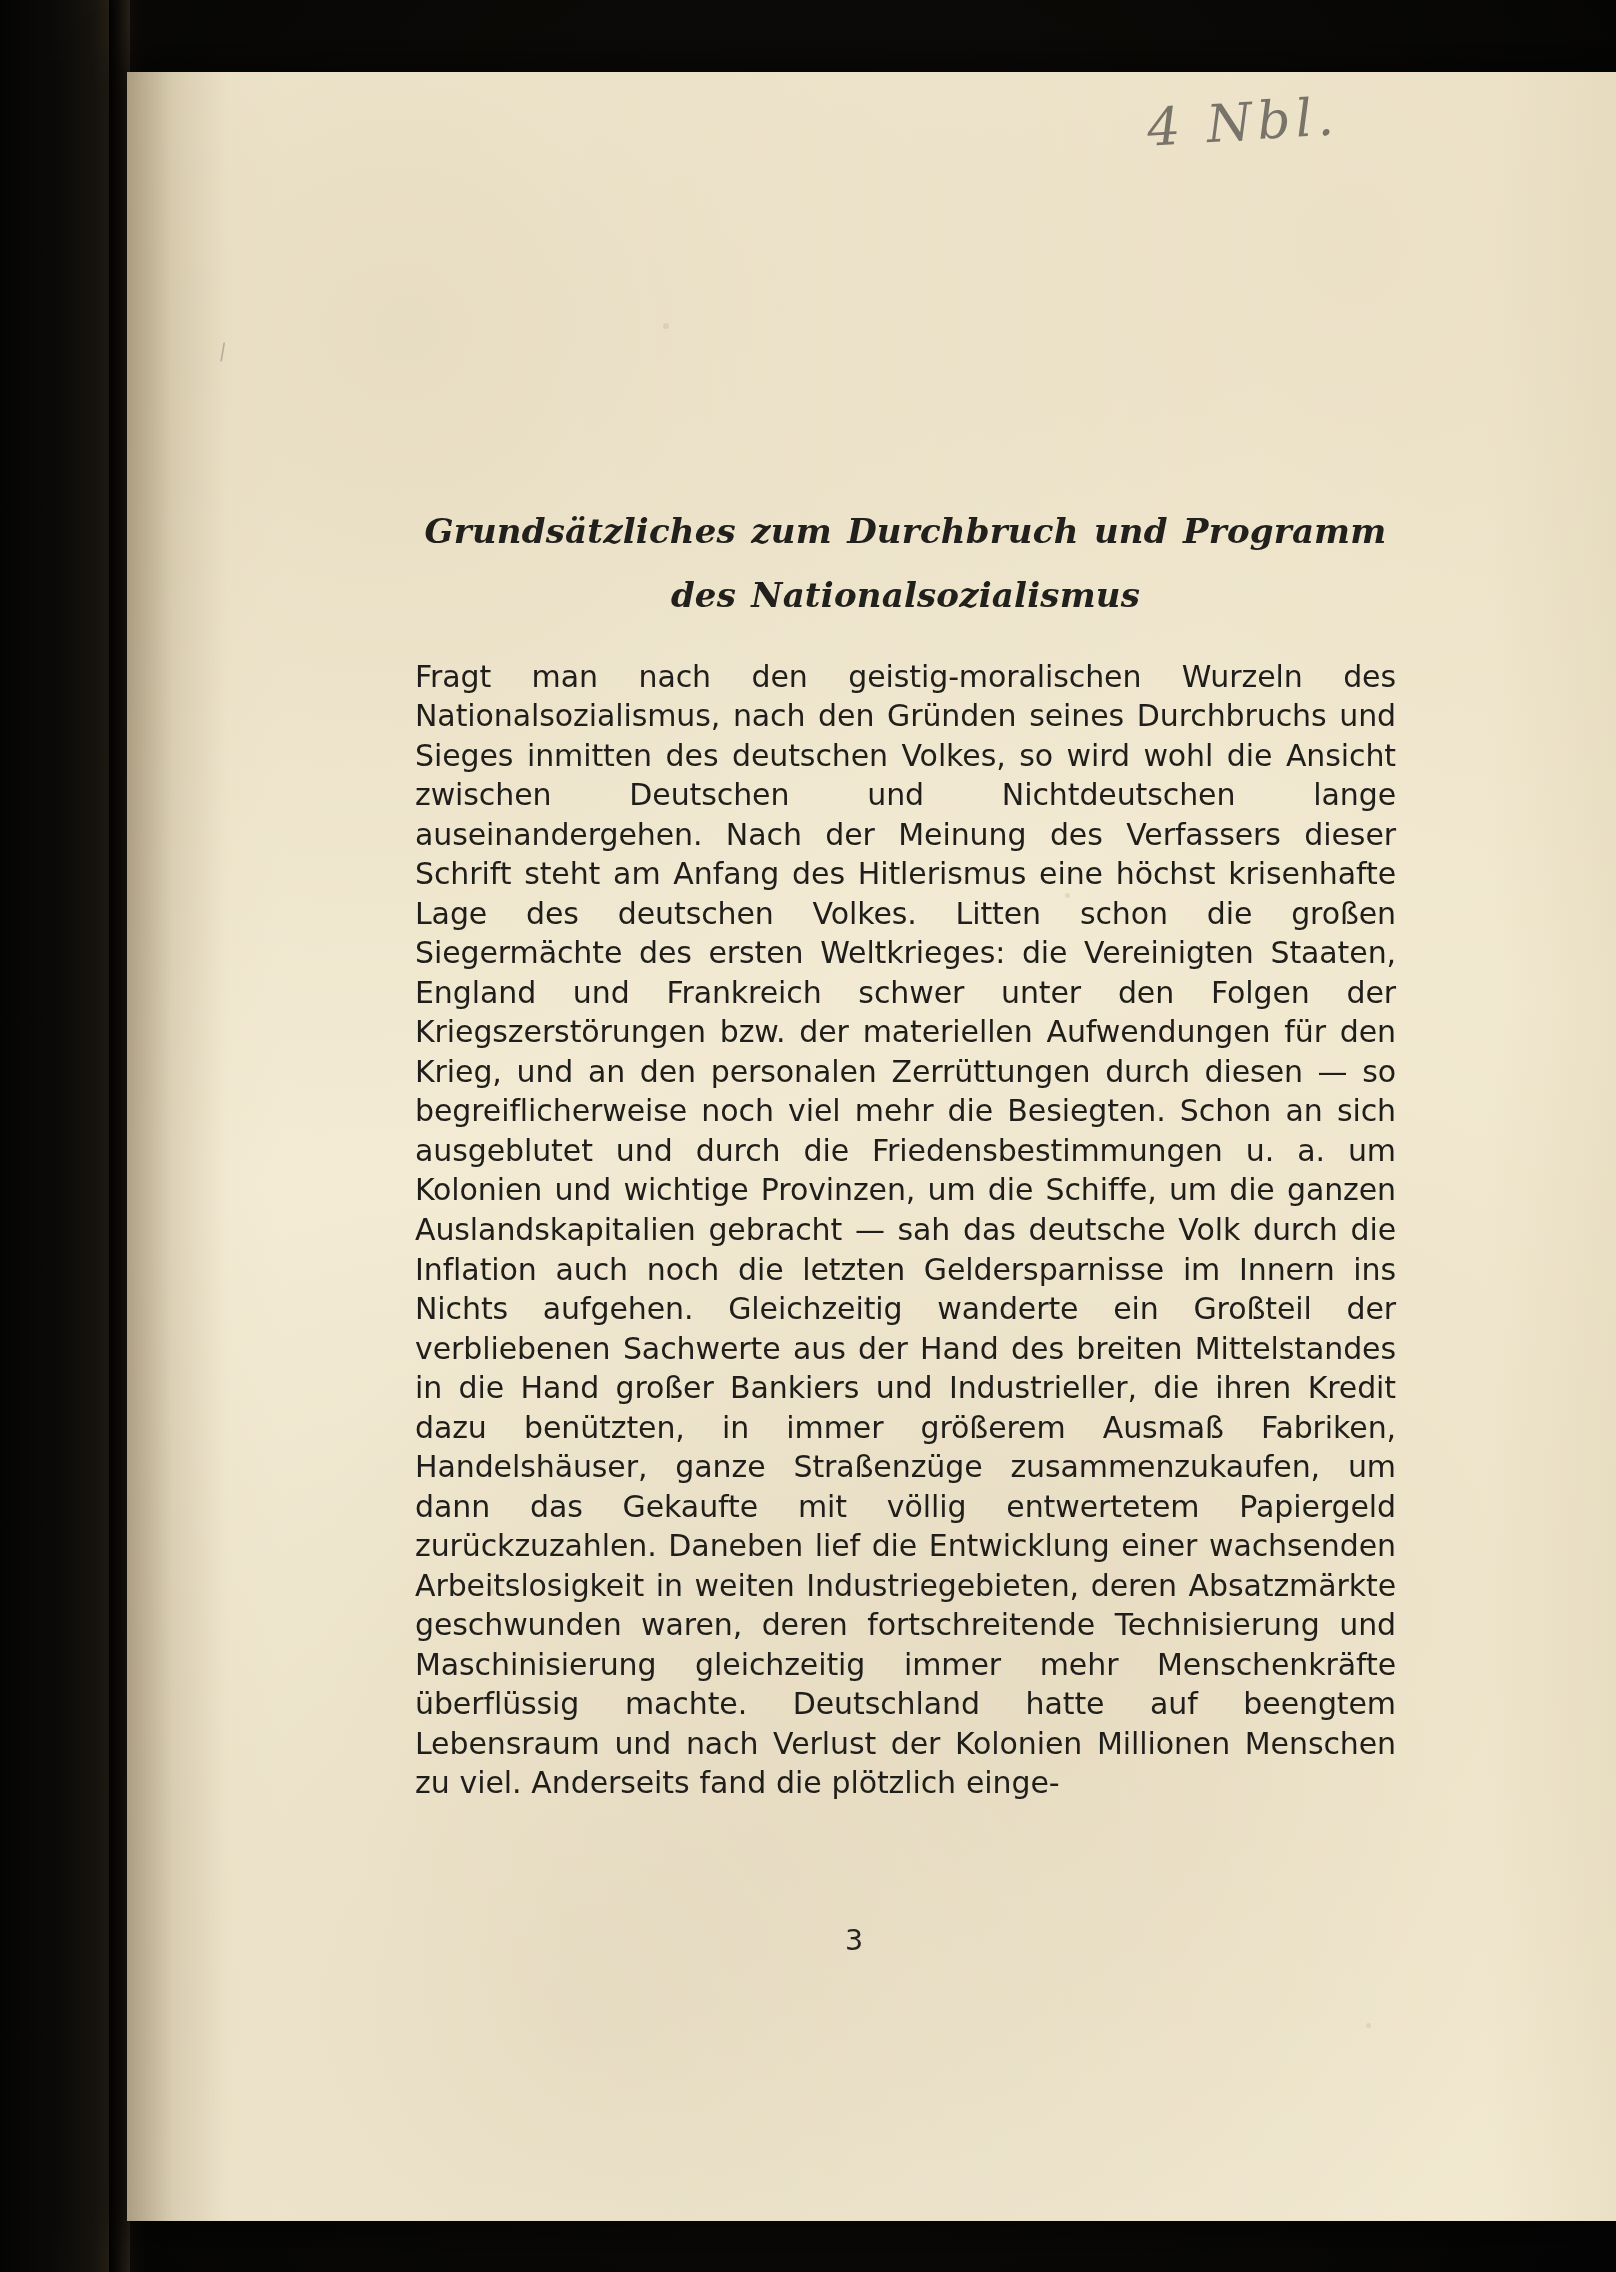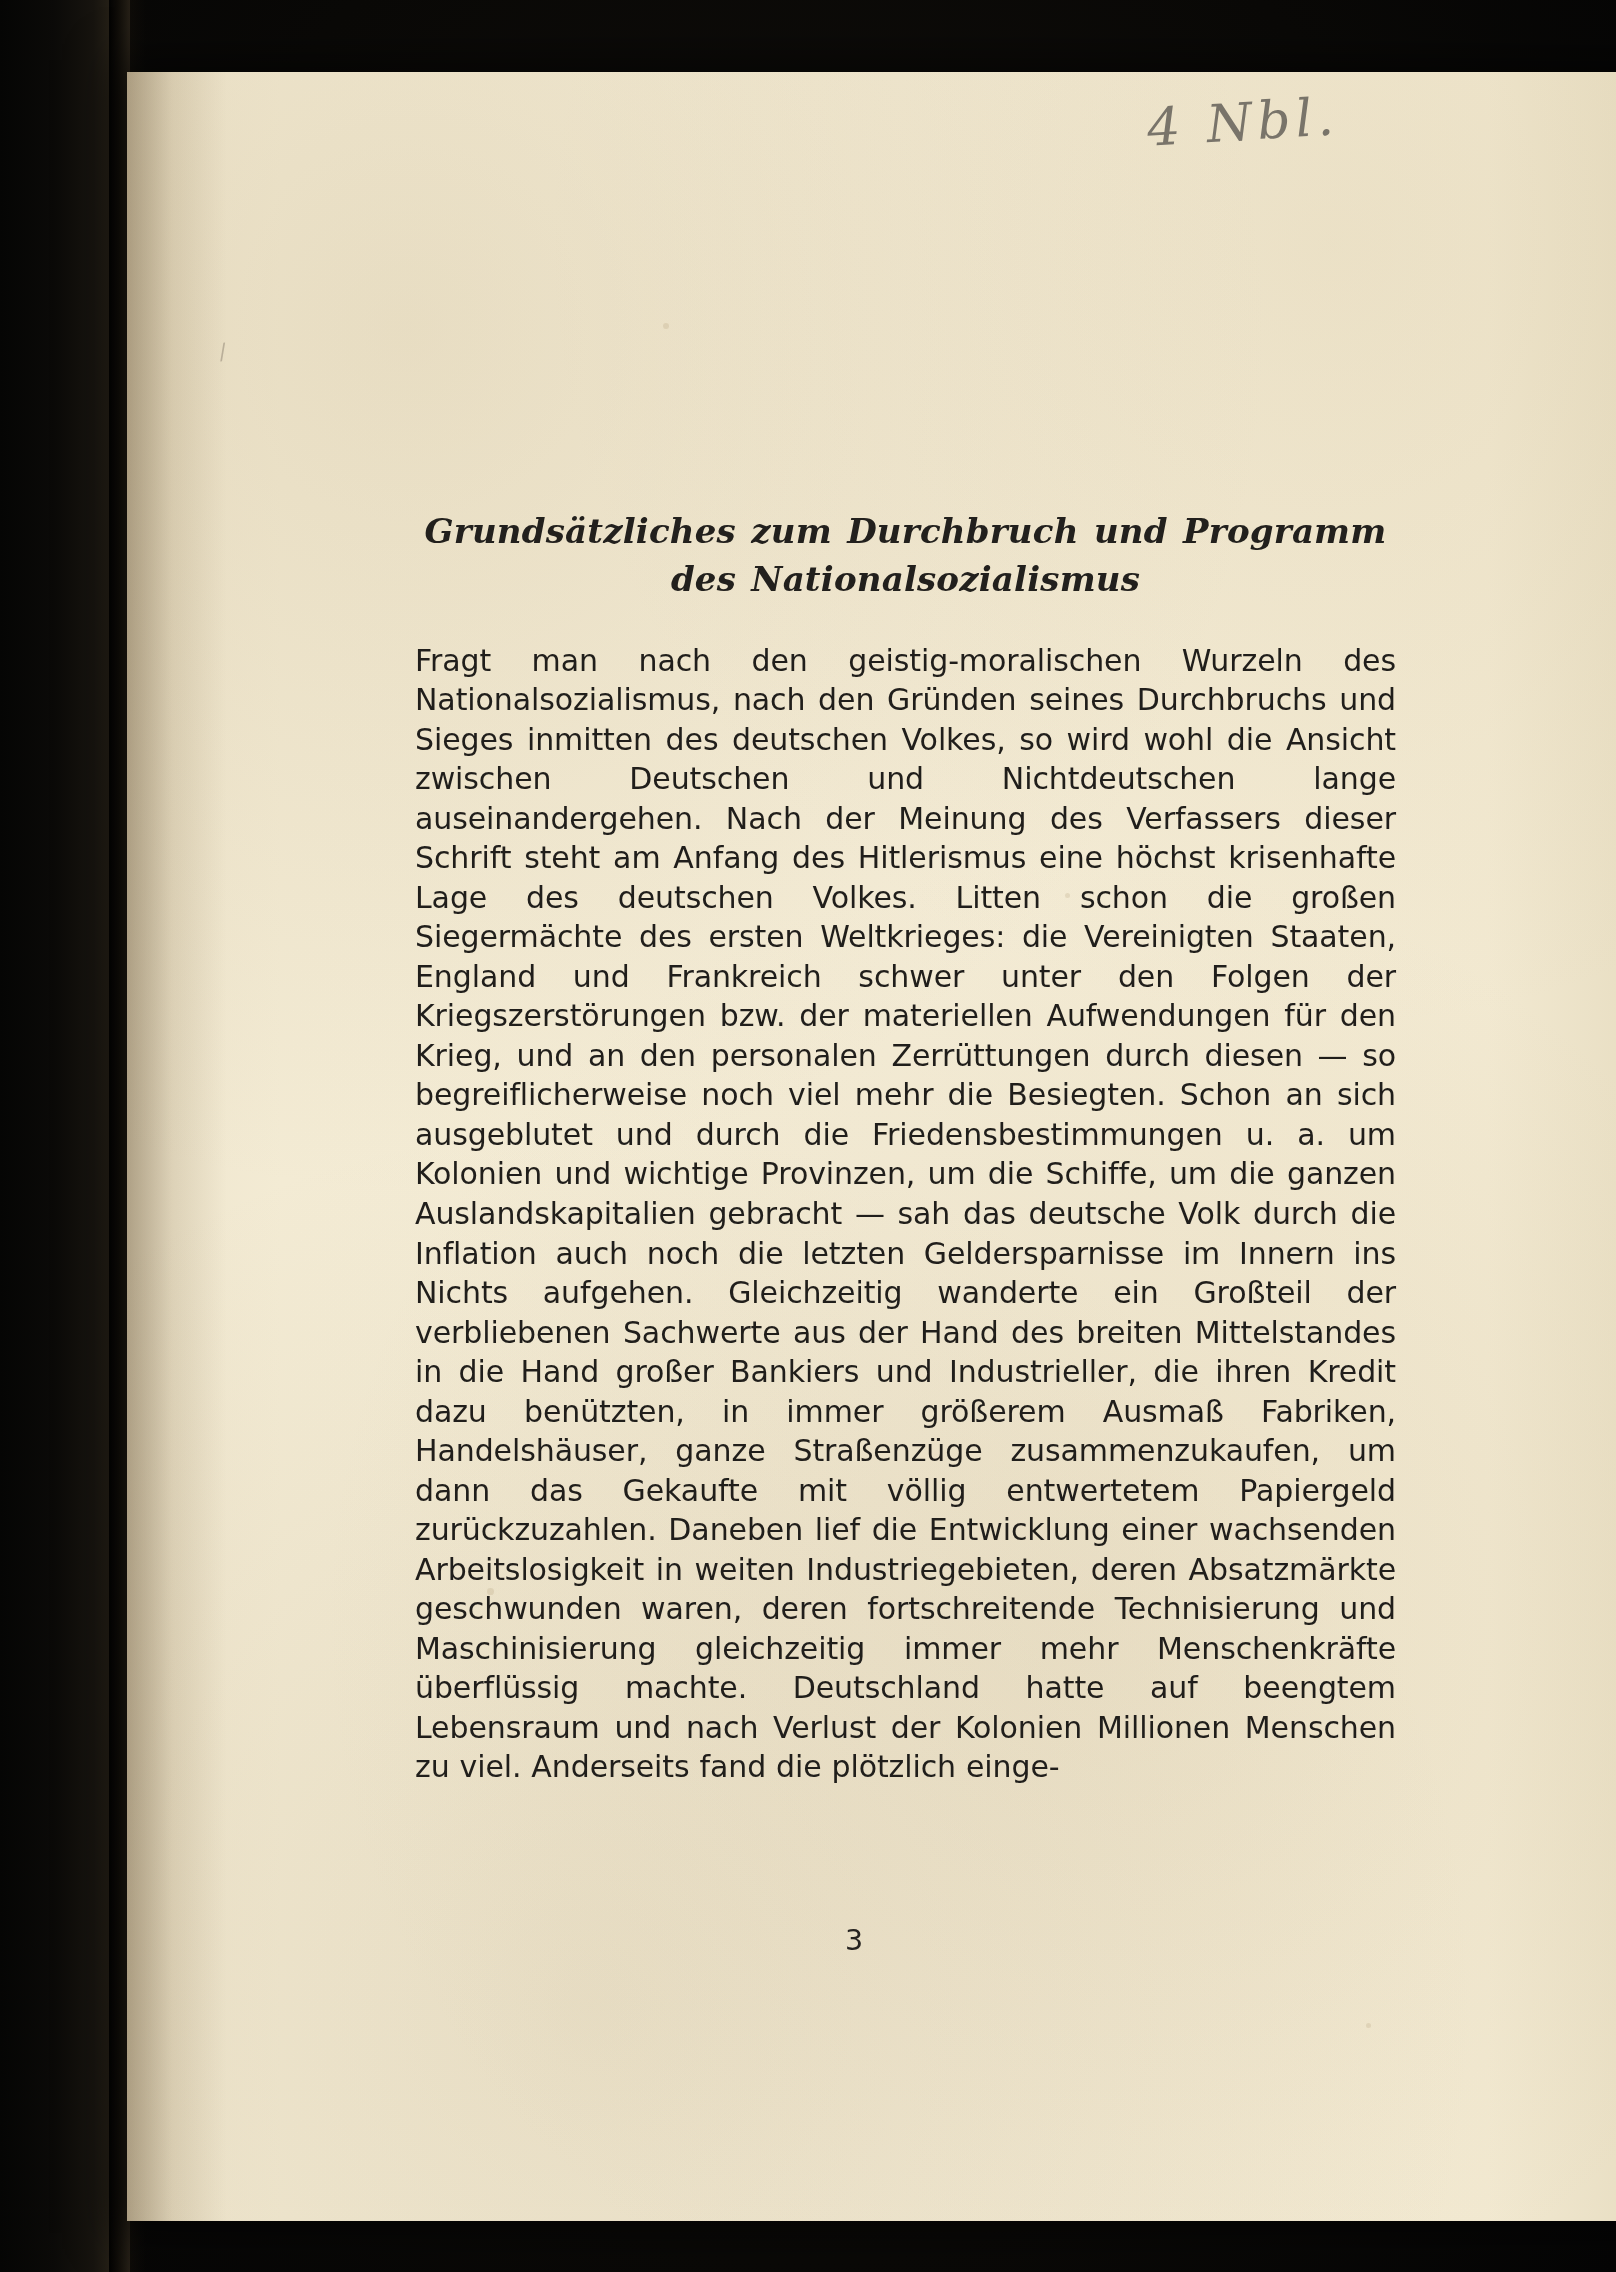--- a/index.html
+++ b/index.html
@@ -149,21 +149,21 @@
     font-family: "DejaVu Serif", serif;
     font-style: italic;
     font-size: 34px;
     line-height: 1.42;
     color: #22201d;
     text-align: center;
     letter-spacing: 0.2px;
     margin: 0 0 37px 0;
     word-spacing: 3.3px;
   }
-  .title .line2 { display: block; }
+  .title .line2 { display: block; margin-top: 16px; }
 
   .body-par {
     font-family: "DejaVu Sans", sans-serif;
     font-size: 30px;
     line-height: 1.318;
     color: #201e1b;
     margin: 12px;
     text-align: justify;
     text-align-last: left;
     letter-spacing: -0.1px;

